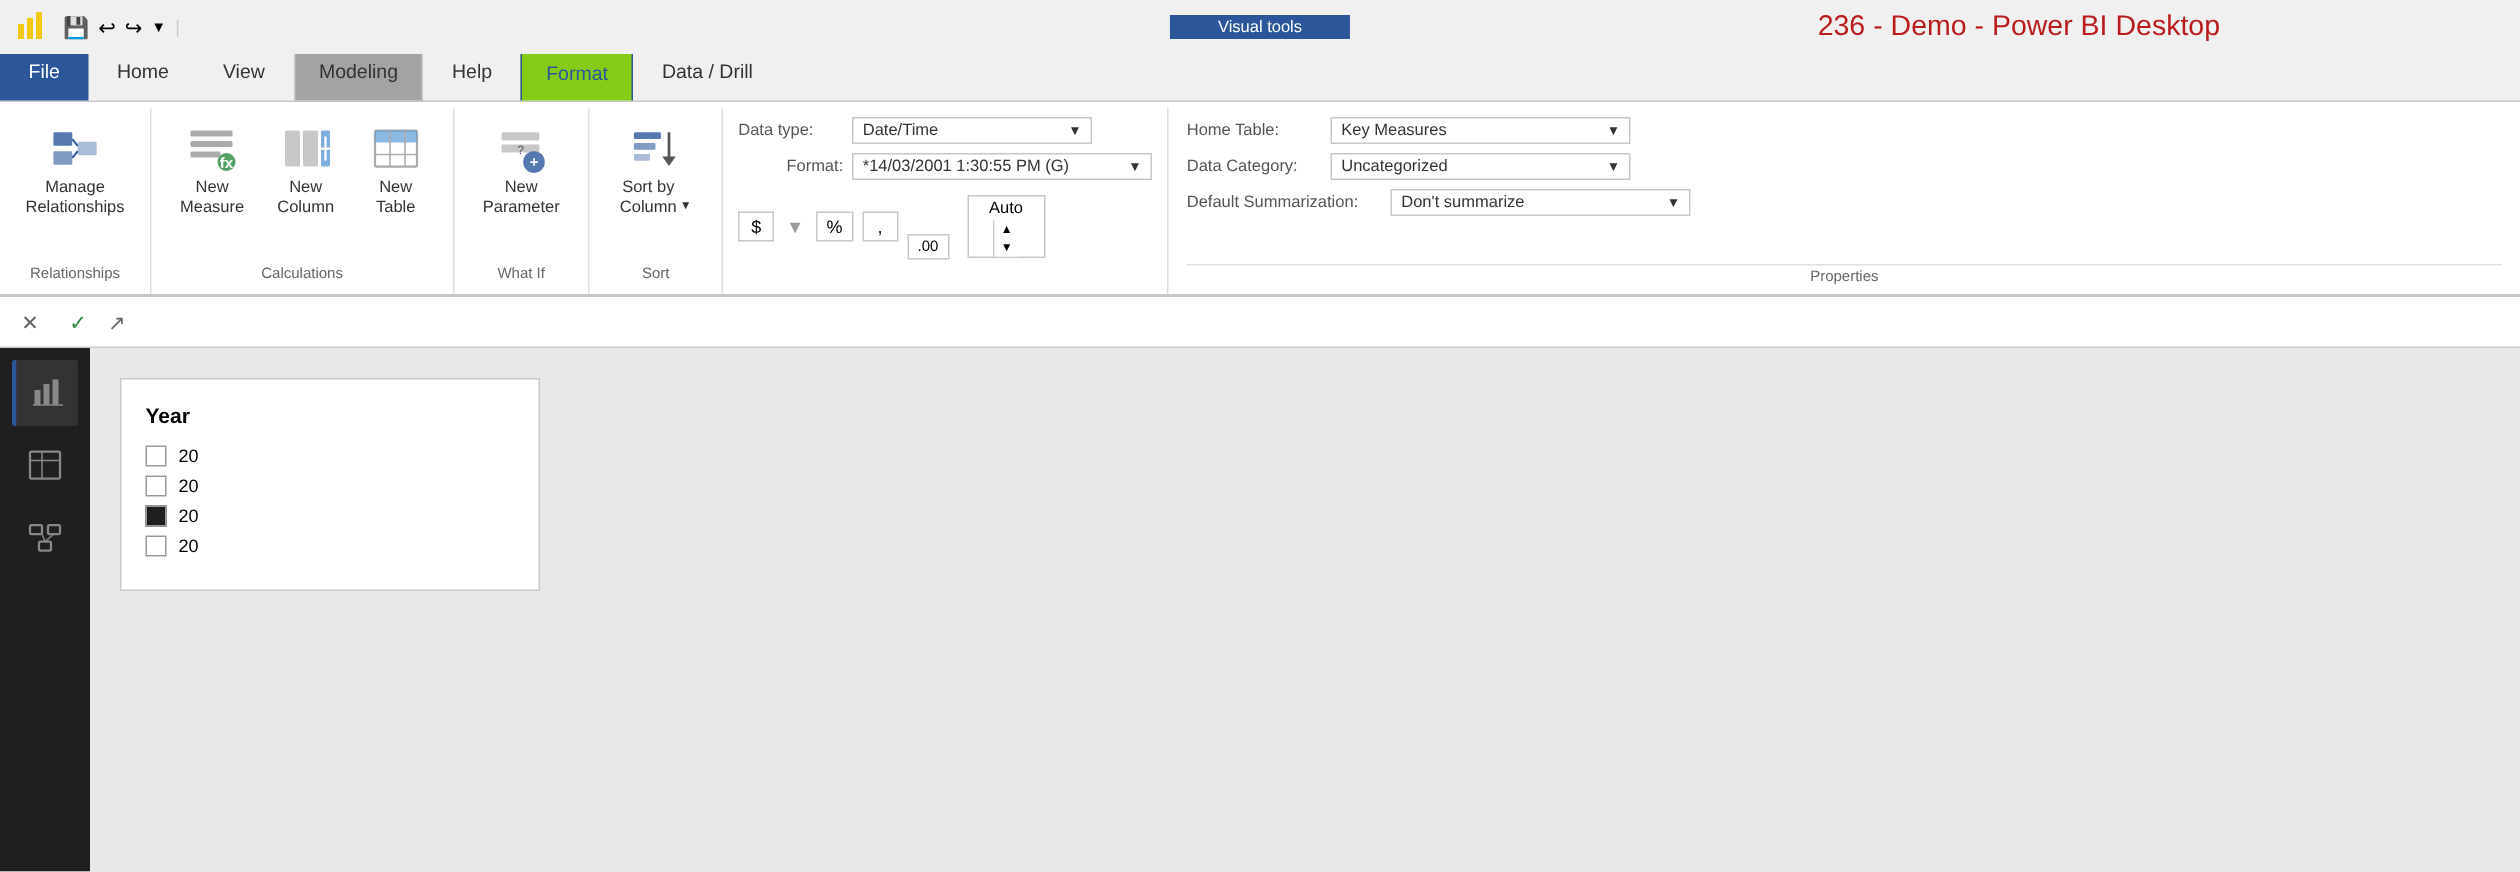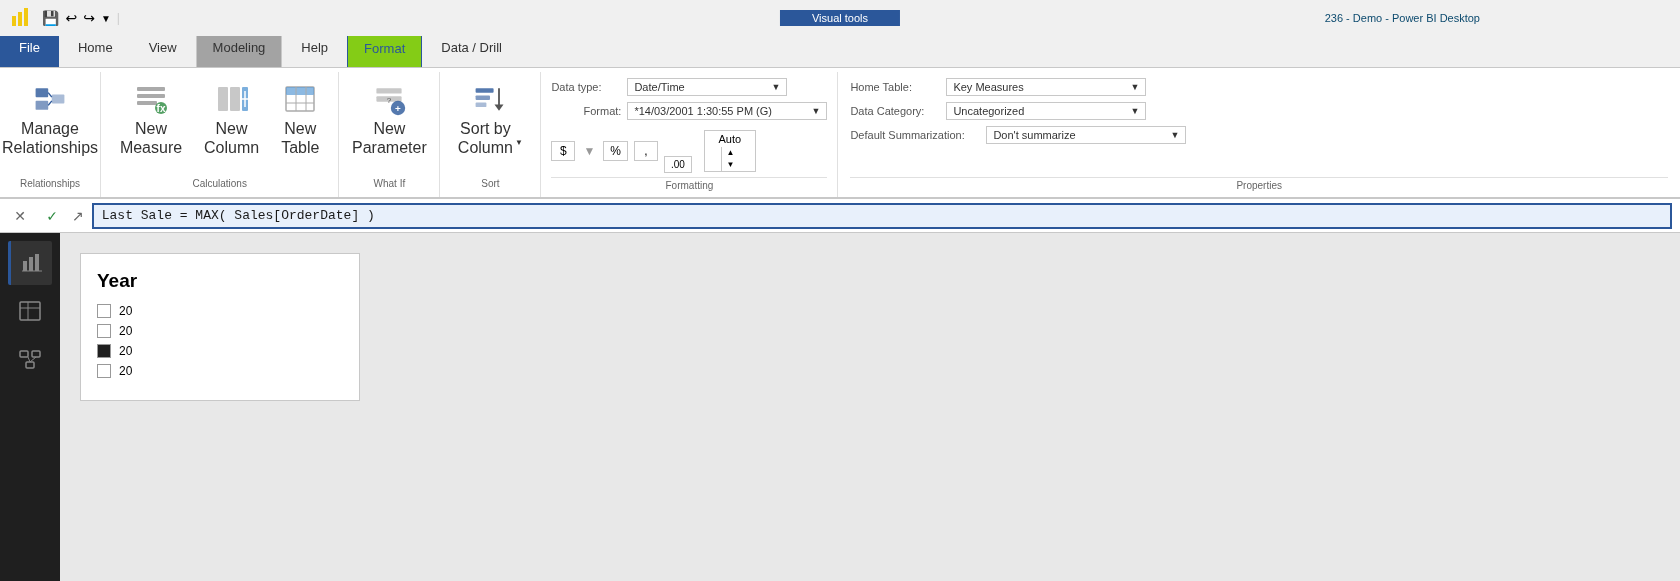--- a/index.html
+++ b/index.html
@@ -42,22 +42,22 @@
     }
     .visual-tools-badge {
       background: #2b579a;
       color: white;
       padding: 2px 32px;
       font-size: 11px;
       border-radius: 0;
       margin-bottom: 0;
     }
     .window-title {
-      font-size: 11px;
-      color: #0c4a6e;
+      font-size: 19px;
+      color: #b91c1c;
       position: absolute;
       right: 200px;
       top: 50%;
       transform: translateY(-50%);
       text-align: center;
     }
 
     
     .ribbon-tabs {
       display: flex;
@@ -146,21 +146,21 @@
     }
     .ribbon-btn .icon {
       width: 36px;
       height: 36px;
       display: flex;
       align-items: center;
       justify-content: center;
       margin-bottom: 2px;
     }
     .ribbon-btn .label {
-      font-size: 16px;
+      font-size: 11px;
       line-height: 1.2;
       text-align: center;
       color: #333;
     }
     .formatting-row {
       display: flex;
       align-items: center;
       gap: 6px;
     }
     .dropdown-field {
@@ -285,21 +285,21 @@
       padding: 20px;
       position: relative;
     }
     .visual-container {
       background: white;
       border: 1px solid #c8c8c8;
       padding: 16px;
       width: 280px;
     }
     .visual-title {
-      font-size: 19px;
+      font-size: 14px;
       font-weight: 600;
       margin-bottom: 12px;
     }
     .filter-item {
       display: flex;
       align-items: center;
       gap: 8px;
       margin-bottom: 6px;
       font-size: 12px;
     }
@@ -474,23 +474,20 @@
       <button class="format-btn">,</button>
       <button class="format-btn" style="font-size:10px;margin-top:28px;">.00</button>
       <div class="spinner-field" style="margin-left:6px;">
         <span class="spinner-value">Auto</span>
         <div class="spinner-arrows">
           <span class="spinner-arrow">▲</span>
           <span class="spinner-arrow">▼</span>
         </div>
       </div>
     </div>
-    <div style="margin-top:auto;padding-top:4px;">
-      <div style="font-size:10px;color:#666;text-align:center;border-top:1px solid #e0e0e0;padding-top:2px;">Formatting</div>
-    </div>
   </div>
 
   <div style="display:flex;flex-direction:column;padding:6px 12px;flex:1;">
     <div class="formatting-row" style="margin-bottom:6px;">
       <span style="font-size:11px;color:#555;min-width:90px;">Home Table:</span>
       <div class="dropdown-field">
         <span>Key Measures</span>
         <span class="arrow">▼</span>
       </div>
     </div>
@@ -512,21 +509,20 @@
       <div style="font-size:10px;color:#666;text-align:center;border-top:1px solid #e0e0e0;padding-top:2px;">Properties</div>
     </div>
   </div>
 
 </div>
 
 <div class="formula-bar">
   <span class="formula-icon-btn">✕</span>
   <span class="formula-icon-btn" style="color:#2b8a3e;">✓</span>
   <span class="cursor-indicator">↗</span>
-  <input class="formula-input" type="text" value="Last Sale = MAX( Sales[OrderDate] )" style="">
 </div>
 
 <div class="main-area">
 
   <div class="left-sidebar">
     <div class="sidebar-icon active">
       <svg width="24" height="24" viewBox="0 0 24 24">
         <rect x="3" y="10" width="4" height="10" fill="#888"></rect>
         <rect x="9" y="6" width="4" height="14" fill="#888"></rect>
         <rect x="15" y="3" width="4" height="17" fill="#888"></rect>

